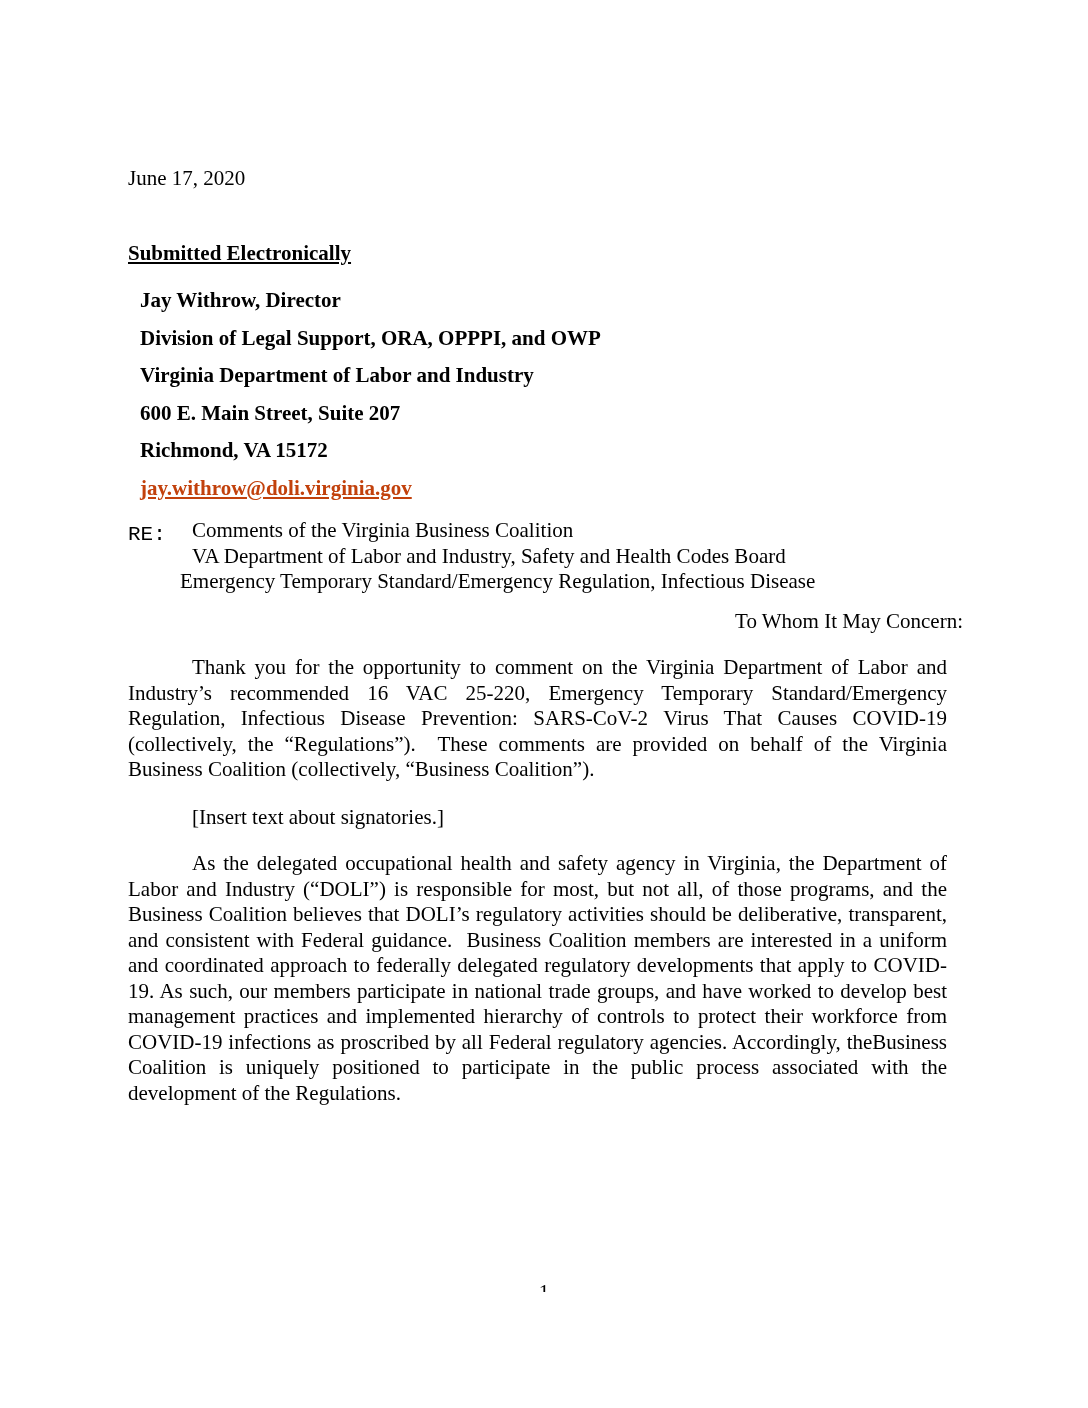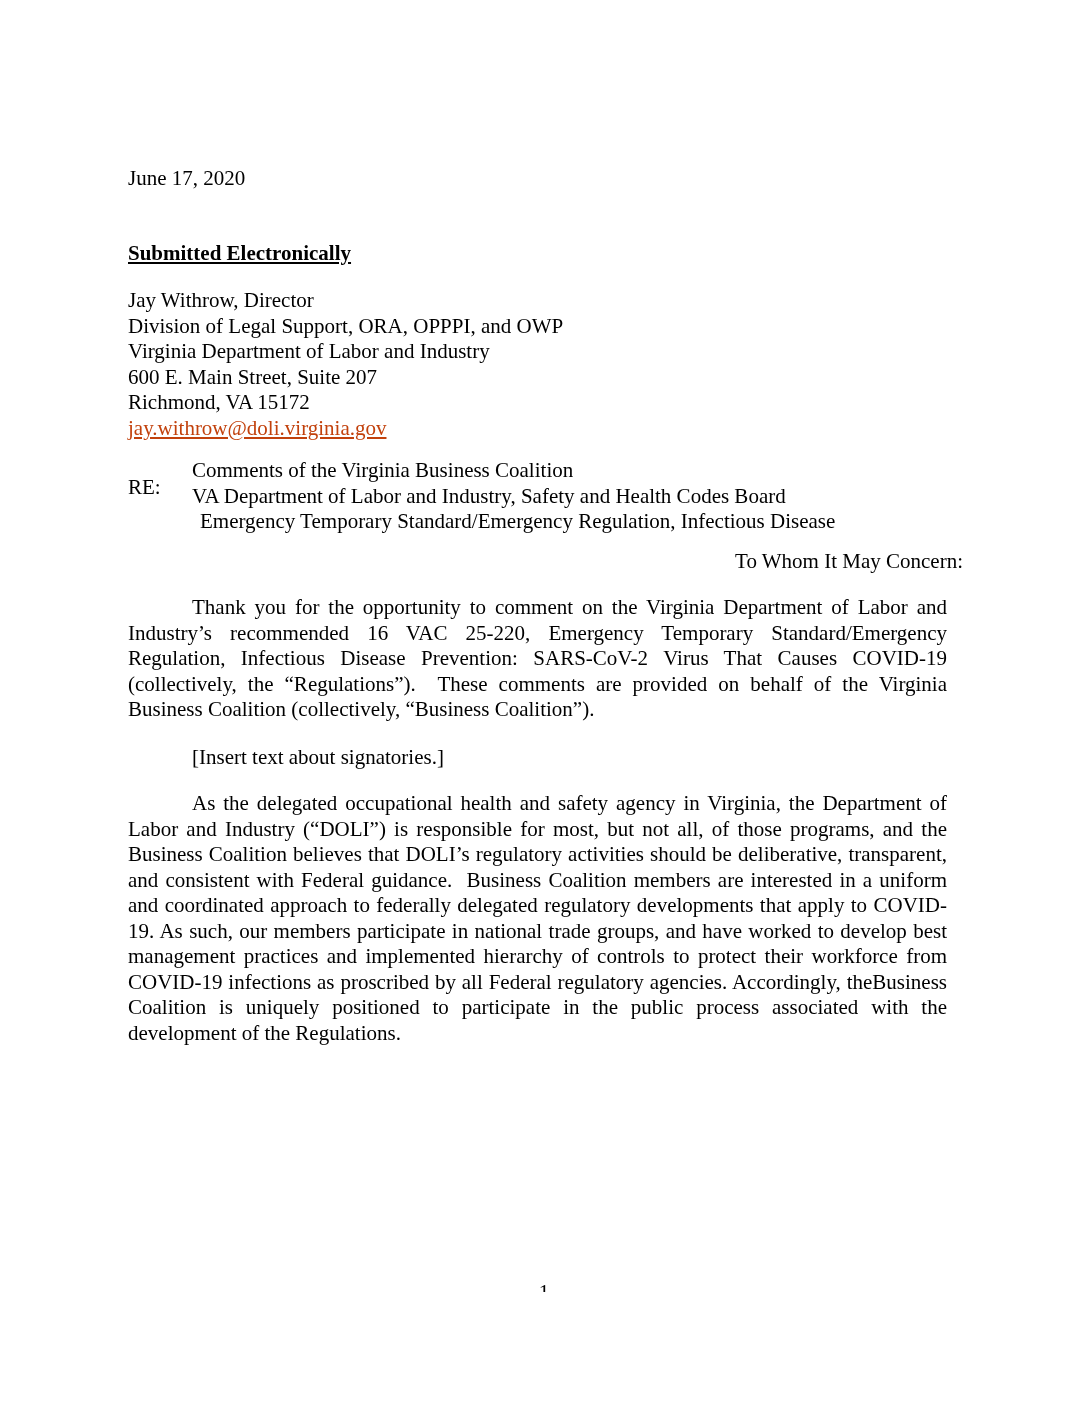--- a/index.html
+++ b/index.html
@@ -25,41 +25,43 @@
   }
   .submitted-heading {
     margin: 49px 0 0 0;
     font-weight: bold;
     text-decoration: underline;
   }
   .recipient-block {
     margin-top: 22px;
   }
   .recipient-block .addr-line {
-    margin: 0;
+    margin: 12px;
+    font-weight: bold;
   }
   .email-link {
     color: #c2410c;
     text-decoration: underline;
     cursor: pointer;
   }
   .re-block {
     margin-top: 17px;
     position: relative;
   }
   .re-label {
     position: absolute;
     left: 0;
-    top: 17px;
+    top: 4px;
+    font-family: Liberation Mono, monospace;
   }
   .re-line-l1 {
     margin: 0 0 0 64px;
   }
   .re-line-l2 {
-    margin: 0 0 0 72px;
+    margin: 0 0 0 52px;
   }
   .salutation {
     margin-top: 14px;
     text-align: right;
   }
   .body-para {
     margin: 21px 16px 0 0;
     text-align: justify;
     text-indent: 64px;
   }

